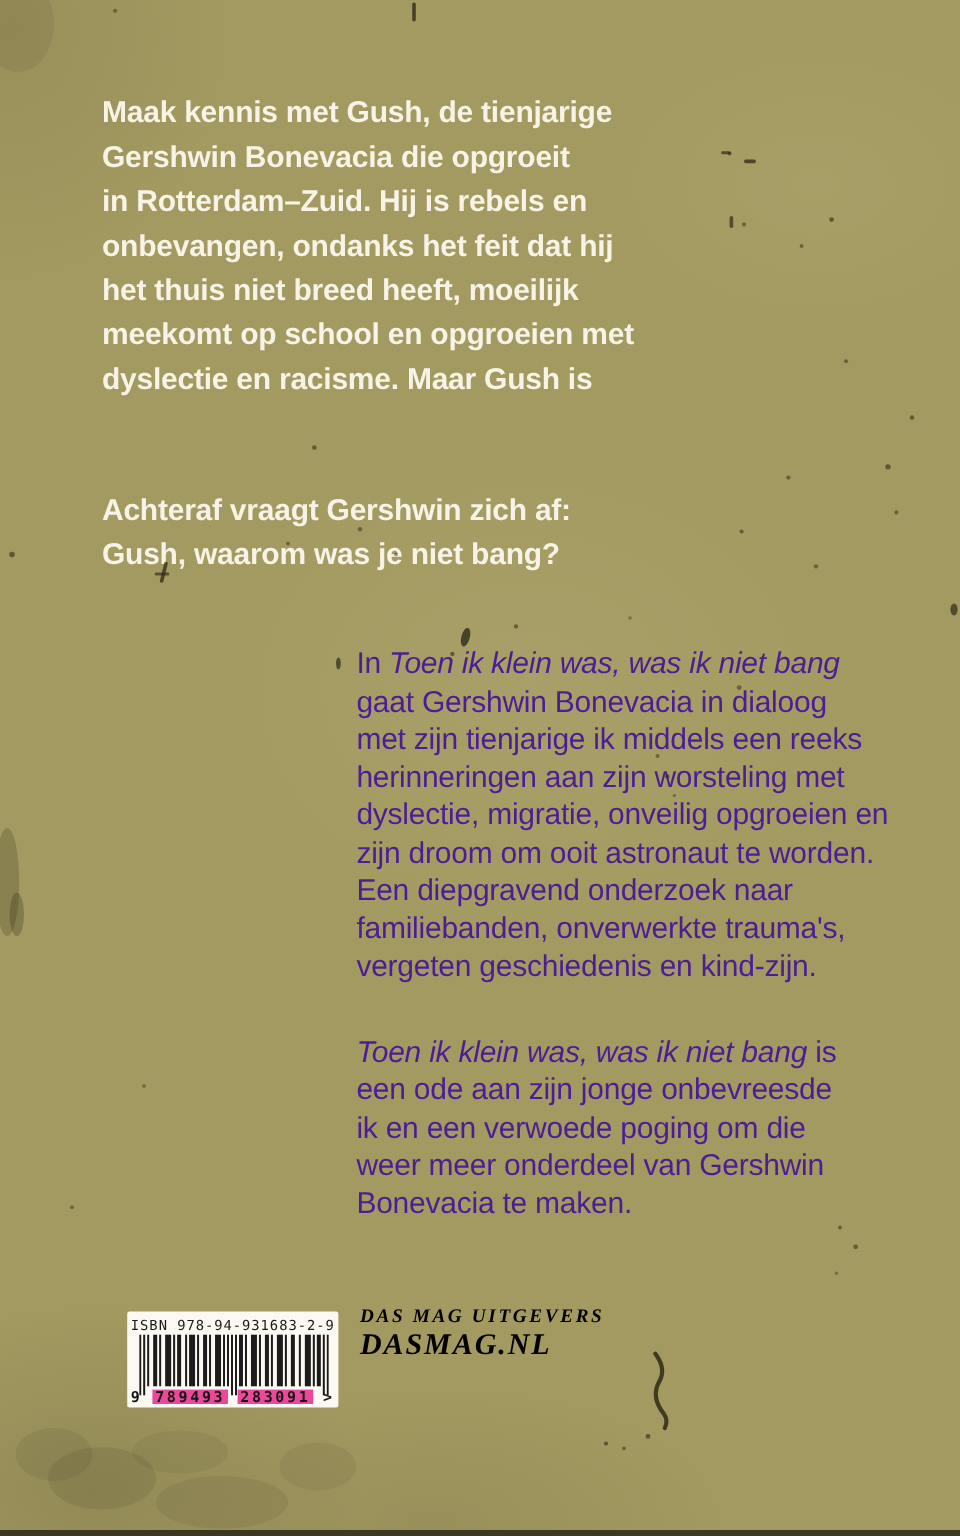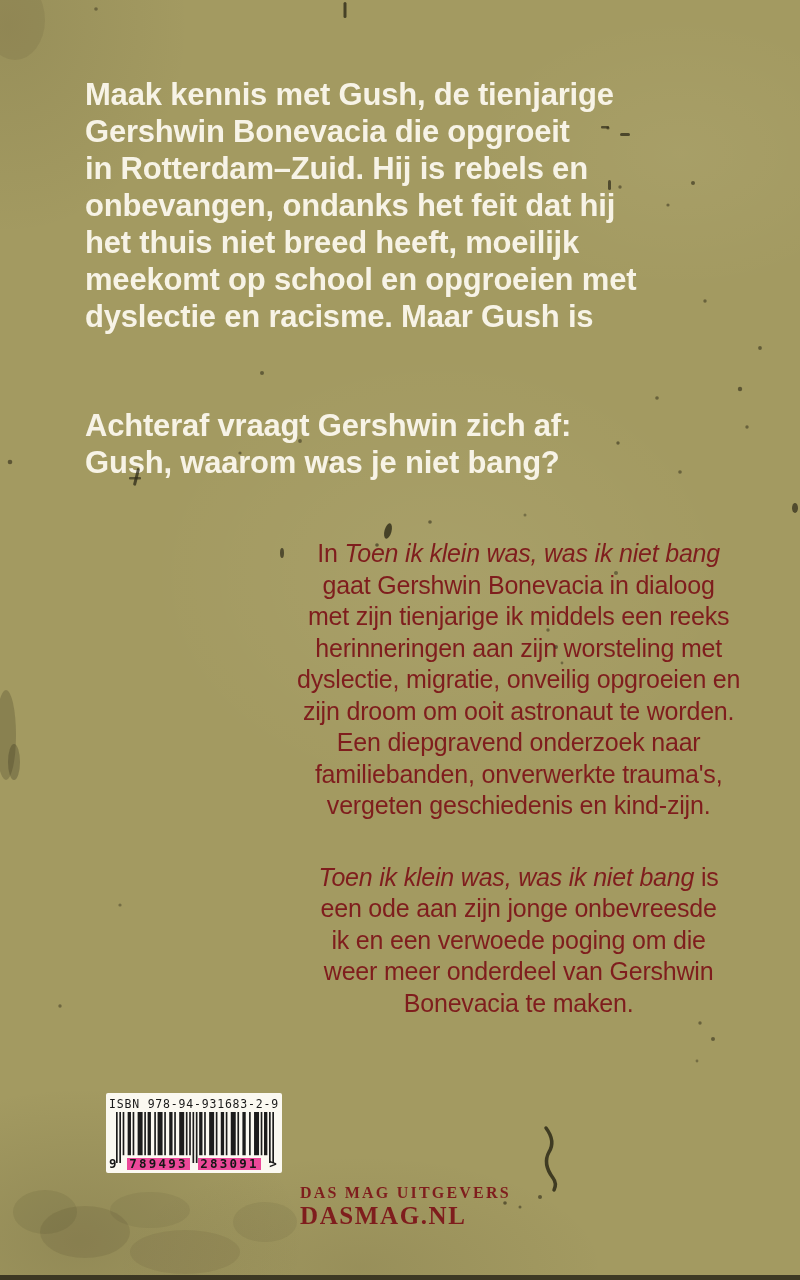--- a/index.html
+++ b/index.html
@@ -15,38 +15,37 @@
       radial-gradient(ellipse 420px 320px at 55% 45%, rgba(255,252,228,0.06), transparent 70%),
       radial-gradient(ellipse 300px 200px at 85% 12%, rgba(255,250,220,0.05), transparent 70%),
       radial-gradient(ellipse 350px 160px at 45% 99%, rgba(55,50,28,0.10), transparent 70%);
   }
 
   .blurb {
     position: absolute;
     left: 85px;
     color: #f7f3e6;
     font-weight: 700;
-    font-size: 31px;
+    font-size: 25px;
     line-height: 37px;
     letter-spacing: -0.2px;
     white-space: nowrap;
   }
   #blurb-primary { top: 76px; }
   #blurb-question { top: 407px; }
 
   .description {
     position: absolute;
     left: 297px;
     top: 538px;
-    color: #7f1d1d;
+    color: #4c1d95;
     font-size: 25px;
     line-height: 31.5px;
     letter-spacing: -0.2px;
     white-space: nowrap;
-    text-align: center;
   }
   .description .para2 { margin-top: 40px; }
   .italic { font-style: italic; }
 
   .barcode-panel {
     position: absolute;
     left: 106px; top: 1093px;
     width: 176px; height: 80px;
     background: #fbf9f1;
     border-radius: 2px;
@@ -77,24 +76,25 @@
     font-weight: 700;
     font-size: 12.5px;
     line-height: 1;
     letter-spacing: 2.2px;
     color: #161616;
   }
   .digits-row .grp { background: #ec4899; padding: 0 2px; }
 
   .publisher-block {
     position: absolute;
-    left: 300px; top: 1183px;
-    color: #7f1d1d;
+    left: 300px; top: 1088px;
+    color: #000000;
     font-family: "Liberation Serif", serif;
     white-space: nowrap;
+    font-style: italic;
   }
   .publisher-name {
     font-weight: 700;
     font-size: 16px;
     line-height: 19px;
     letter-spacing: 2.2px;
   }
   .publisher-site {
     font-weight: 700;
     font-size: 25px;

